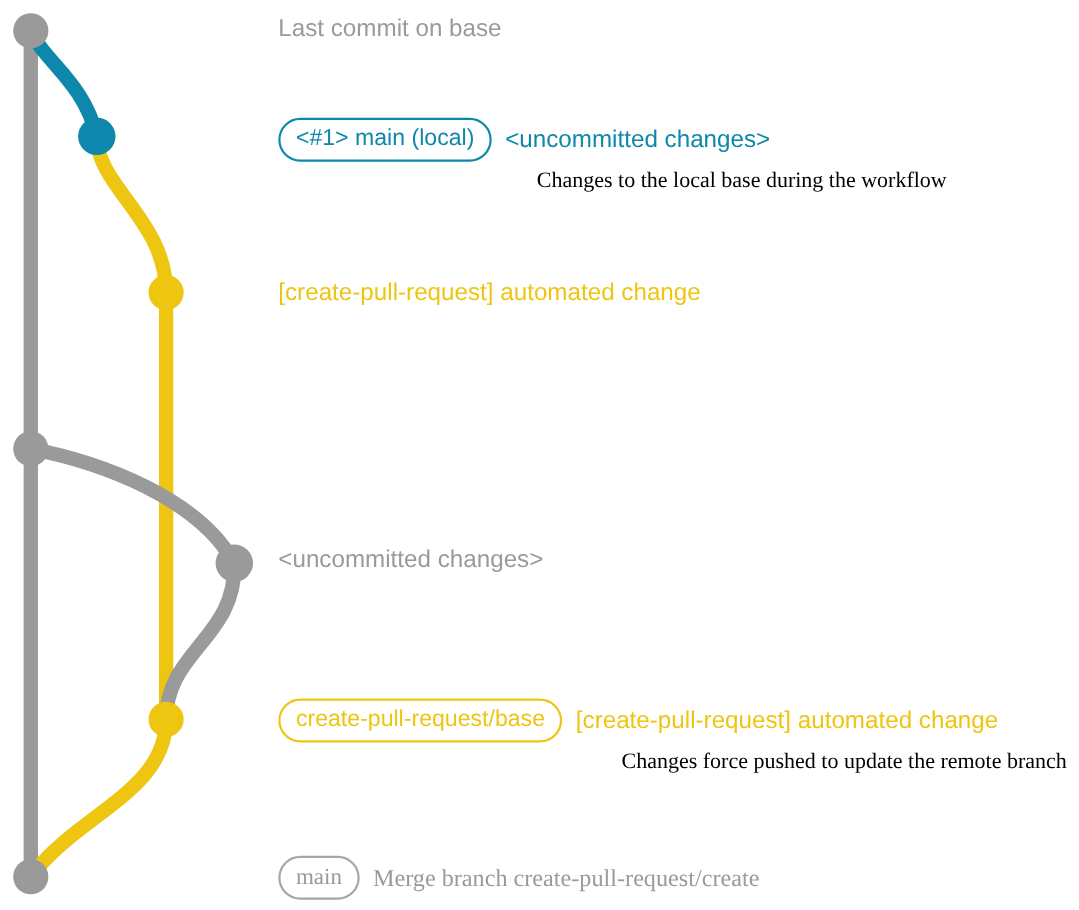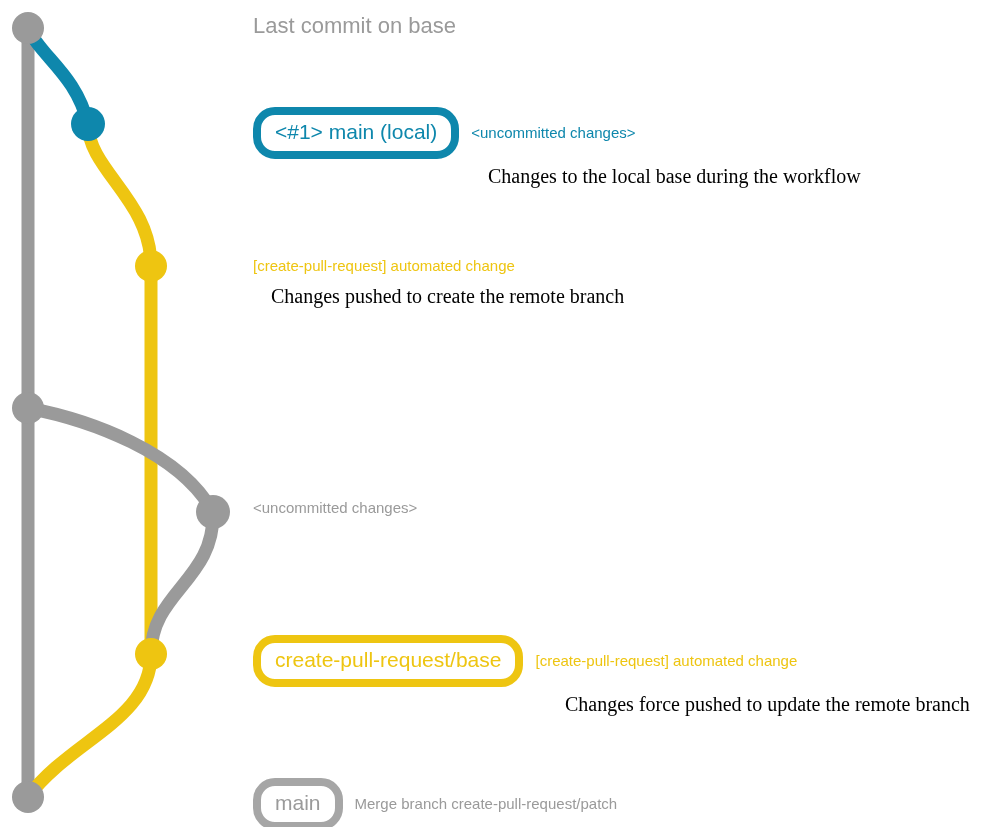--- a/index.html
+++ b/index.html
@@ -37,34 +37,34 @@
   .row-main {
     display: flex;
     align-items: center;
     flex-direction: row;
     gap: 12px;
   }
   .badge {
     display: inline-flex;
     align-items: center;
     justify-content: center;
-    border: 8px solid #c4b5fd;
+    border: 2px solid #c4b5fd;
     border-radius: 22px;
     padding: 5px 14px 7px 14px;
     font-size: 21px;
     line-height: 24px;
     color: #9a9a9a;
     white-space: nowrap;
     background: #ffffff;
   }
   .badge.blue { border-color: #0E87AC; color: #0E87AC; }
   .badge.yellow { border-color: #EEC511; color: #EEC511; }
   .badge.gray { border-color: #a6a6a6; color: #9a9a9a; }
   .subject {
-    font-size: 15px;
+    font-size: 22px;
     line-height: 26px;
     white-space: nowrap;
   }
   .subject.blue { color: #0E87AC; }
   .subject.yellow { color: #EEC511; }
   .subject.gray { color: #9a9a9a; }
   .note {
     font-family: "Liberation Serif", serif;
     font-size: 20px;
     line-height: 24px;
@@ -120,38 +120,37 @@
       <span class="badge blue">&lt;#1&gt; main (local)</span>
       <span class="subject blue">&lt;uncommitted changes&gt;</span>
     </div>
     <div class="note" style="margin-left:235px;">Changes to the local base during the workflow</div>
   </div>
 
   <div class="row" style="left:253px; top:253px;">
     <div class="row-main">
       <span class="subject yellow">[create-pull-request] automated change</span>
     </div>
-    <div class="note" style="margin-left:18px;">Changes pushed to create the remote branch</div>
   </div>
 
 
   <div class="row" style="left:253px; top:495px;">
     <div class="row-main">
       <span class="subject gray">&lt;uncommitted changes&gt;</span>
     </div>
   </div>
 
   <div class="row" style="left:253px; top:635px;">
     <div class="row-main">
       <span class="badge yellow">create-pull-request/base</span>
       <span class="subject yellow">[create-pull-request] automated change</span>
     </div>
     <div class="note" style="margin-left:312px;">Changes force pushed to update the remote branch</div>
   </div>
 
-  <div class="row" style="left:253px; top:778px;">
+  <div class="row" style="left:253px; top:778px;font-family:Liberation Serif, serif;">
     <div class="row-main">
       <span class="badge gray">main</span>
-      <span class="subject gray">Merge branch create-pull-request/patch</span>
+      <span class="subject gray">Merge branch create-pull-request/create</span>
     </div>
   </div>
 
 </div>
 
 </body></html>

